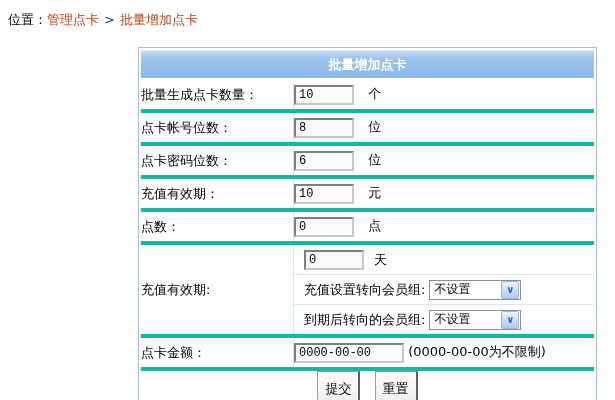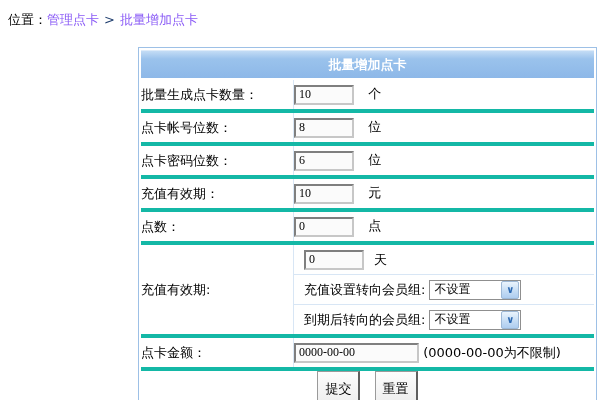--- a/index.html
+++ b/index.html
@@ -2,21 +2,21 @@
 <html><head>
 <meta charset="utf-8">
 <style>
   html,body{margin:0;padding:0;}
   body{
     width:615px;height:400px;background:#ffffff;overflow:hidden;position:relative;
     font-family:"DejaVu Sans","Liberation Sans",sans-serif;font-size:13px;color:#000;
   }
   
   .breadcrumb{position:absolute;left:8px;top:11px;white-space:nowrap;}
-  .crumb{color:#8b5cf6;text-decoration:none;cursor:pointer;margin-top:22px;}
+  .crumb{color:#c2410c;text-decoration:none;cursor:pointer;margin-top:22px;}
   .crumb-sep{color:#1e3d6e;margin:0 5px;}
   
   .panel{
     position:absolute;left:138px;top:47px;width:459px;box-sizing:border-box;
     border:1px solid #9dc0e6;background:#fff;padding:2px;
   }
   .panel-header{
     height:27px;line-height:27px;text-align:center;color:#ffffff;font-weight:bold;font-size:13px;
     background:linear-gradient(180deg,#c3dcf5 0%,#9ac2ec 30%,#8db8e8 100%);
     border-top:1px solid #ddebf9;
@@ -30,23 +30,23 @@
     border-right:1px solid #d8e6f5;
   }
   .field-cell{padding-left:10px;height:29px;}
   .field-cell.nopad{padding-left:0;}
   .subrow{height:29px;display:flex;align-items:center;padding-left:10px;}
   .subrow + .subrow{border-top:1px solid #d8e6f5;}
   
   .txt{
     box-sizing:border-box;height:20px;width:60px;padding:1px 3px;
     border:2px solid;border-color:#7f7f7f #c7c7c7 #c7c7c7 #7f7f7f;
-    background:#fbfbfb;font-family:Liberation Serif, serif;font-size:12px;color:#000;
+    background:#fbfbfb;font-family:Liberation Mono, monospace;font-size:12px;color:#000;
   }
-  .txt.wide{width:125px;}
+  .txt.wide{width:110px;}
   .unit{margin-left:10px;}
   .sublabel{white-space:nowrap;}
   .hint{}
   
   .select{
     display:inline-flex;align-items:center;box-sizing:border-box;
     width:92px;height:20px;margin-left:4px;cursor:default;
     border:1px solid #8f8f8f;background:#ffffff;
   }
   .select-text{flex:1;padding-left:4px;font-size:12px;overflow:hidden;white-space:nowrap;}

